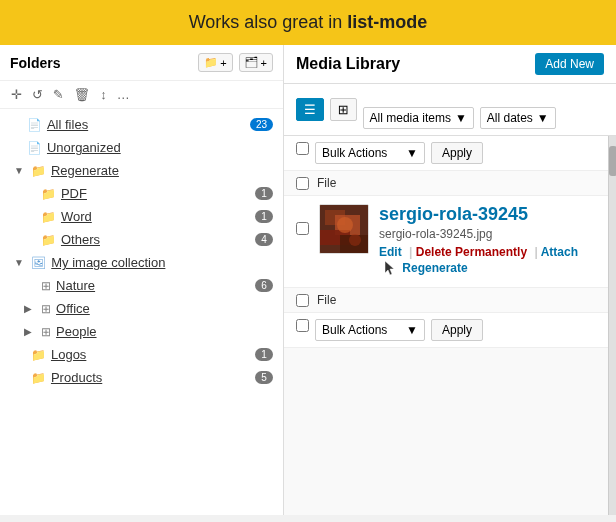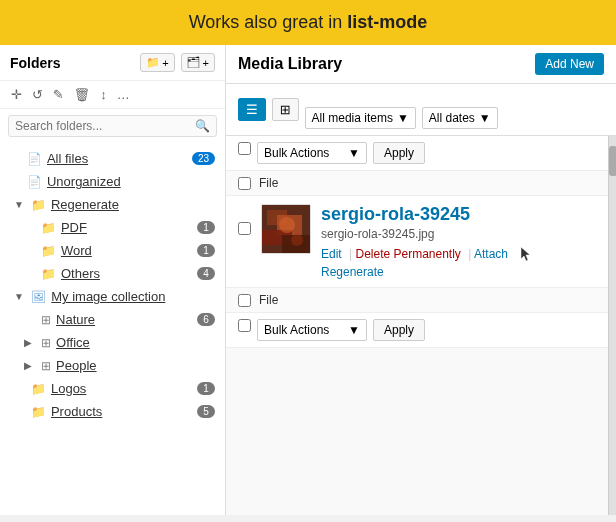--- a/index.html
+++ b/index.html
@@ -14,21 +14,21 @@
     }
     .top-banner strong { font-weight: 800; }
 
     .main-layout {
       display: flex;
       height: calc(522px - 52px);
     }
 
     
     .sidebar {
-      width: 226px;
+      width: 284px;
       background: #fff;
       border-right: 1px solid #ddd;
       display: flex;
       flex-direction: column;
       overflow: hidden;
     }
 
     .sidebar-header {
       display: flex;
       align-items: center;
@@ -266,21 +266,21 @@
       object-fit: cover;
       border: 1px solid #ddd;
       flex-shrink: 0;
       border-radius: 2px;
       overflow: hidden;
       background: #8B4513;
     }
     .file-info { flex: 1; }
     .file-name { font-size: 18px; color: #0073aa; font-weight: 600; cursor: pointer; }
     .file-meta { font-size: 12px; color: #555; margin-top: 2px; }
-    .file-actions { font-size: 12px; color: #555; margin-top: 4px; }
+    .file-actions { font-size: 12px; color: #555; margin-top: 4px; font-weight: bold; }
     .file-actions a { color: #0073aa; cursor: pointer; margin-right: 4px; }
     .file-actions .sep { color: #ccc; }
     .file-actions .delete-link { color: #a00; }
 
     input[type="checkbox"] { cursor: pointer; }
   </style>
 </head>
 <body>
 
 <div class="top-banner">
@@ -305,24 +305,20 @@
 
     <div class="sidebar-toolbar">
       <span class="toolbar-icon">✛</span>
       <span class="toolbar-icon">↺</span>
       <span class="toolbar-icon">✎</span>
       <span class="toolbar-icon">🗑</span>
       <span class="toolbar-icon">↕</span>
       <span class="toolbar-icon">…</span>
     </div>
 
-    <div class="sidebar-search">
-      <input type="text" placeholder="Search folders..." style="">
-      <span class="sidebar-search-icon">🔍</span>
-    </div>
 
     <div class="sidebar-list">
 
       <div class="sidebar-item">
         <span class="expand-arrow"></span>
         <span class="sidebar-item-icon" style="color:#555;">📄</span>
         <span class="sidebar-item-label">All files</span>
         <span class="sidebar-badge blue">23</span>
       </div>
 

